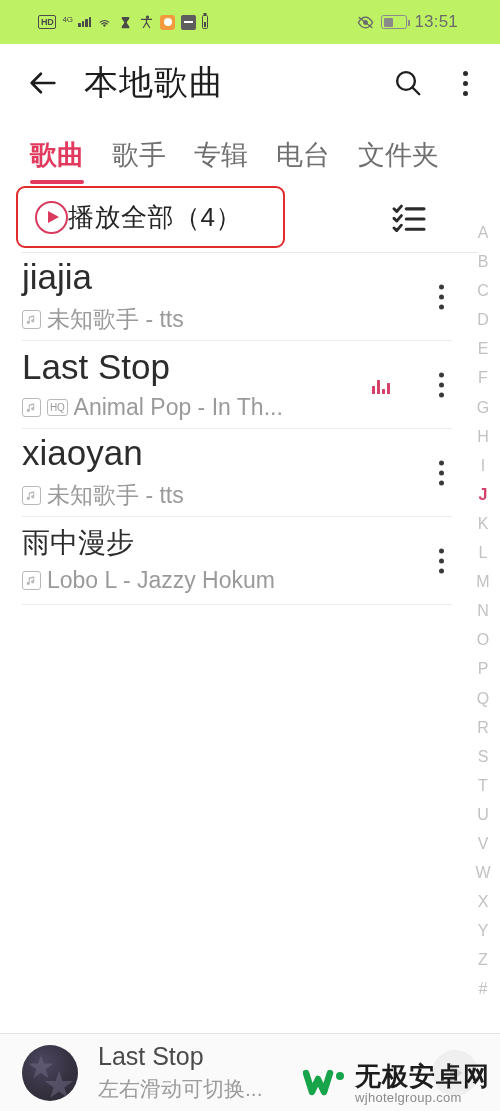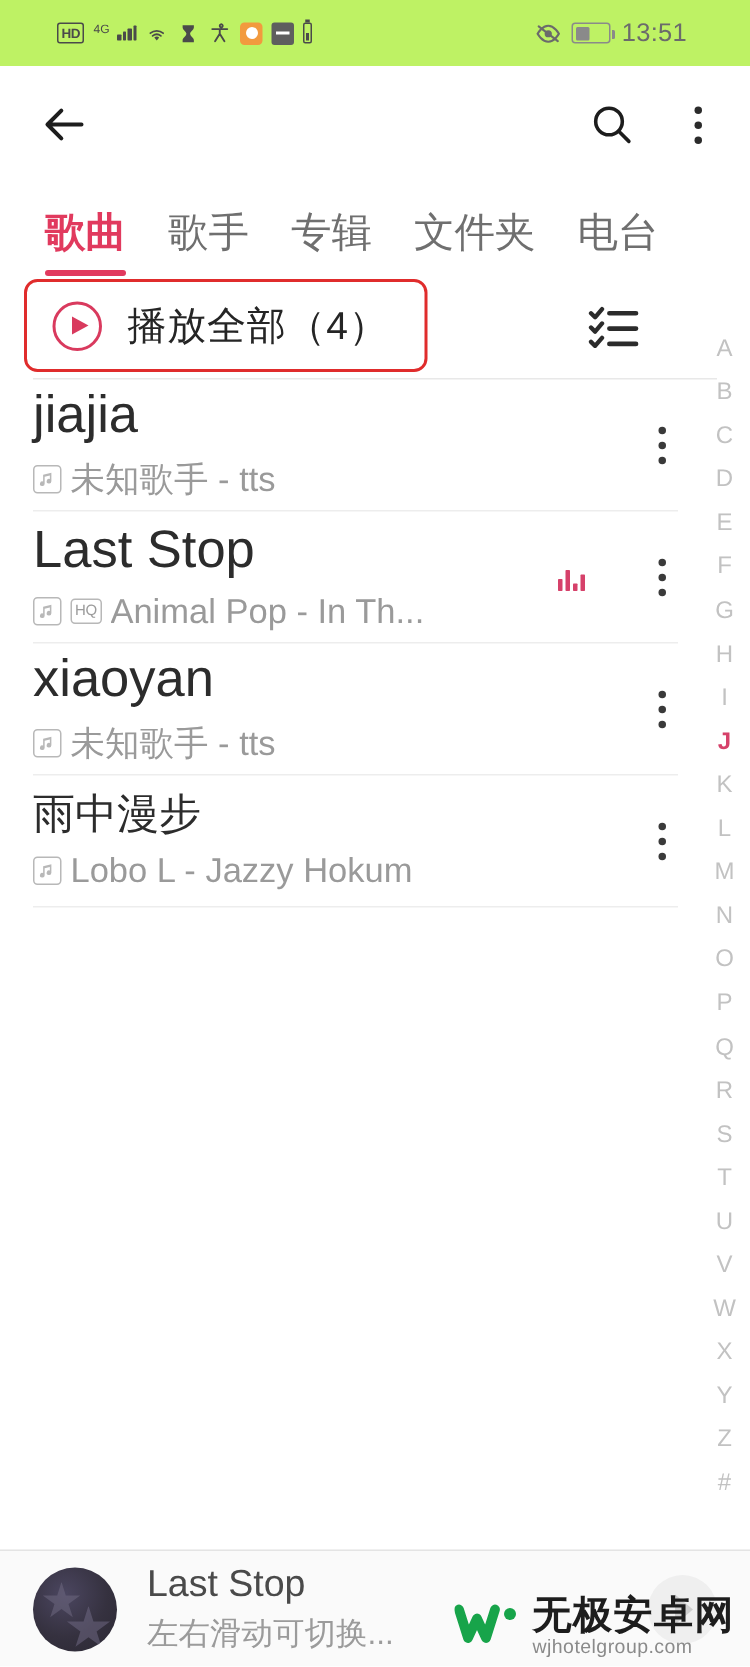--- a/index.html
+++ b/index.html
@@ -76,21 +76,21 @@
   }
   .play-circle {
     width:33px;height:33px;border:2.2px solid #d93a5e;border-radius:50%;
     display:flex;align-items:center;justify-content:center;flex:0 0 auto;
   }
   .play-tri {
     width:0;height:0;border-left:11px solid #d93a5e;
     border-top:6.5px solid transparent;border-bottom:6.5px solid transparent;
     margin-left:3px;
   }
-  .playall-label { font-size:26px; color:#252525; margin-left:17px; letter-spacing:.5px; }
+  .playall-label { font-size:26px; color:#252525; letter-spacing:.5px; }
   .multi-select { position:absolute; right:74px; top:18px; width:34px; height:30px; }
 
   
   .list-divider { height:1px; background:#e8e8e8; margin:0 22px 0 22px; }
 
   
   .songlist { padding:0; }
   .song {
     position:relative; height:88px; padding:0 22px;
     display:flex; flex-direction:column; justify-content:center;
@@ -222,39 +222,40 @@
           <span class="batt-fill"></span>
         </span>
       <span class="clock">13:51</span>
     </div>
   </div>
 
   <div class="header">
     <svg class="back-arrow" viewBox="0 0 24 24">
       <path d="M20 12H4M10.5 5.5L4 12l6.5 6.5" stroke="#1d1d1d" stroke-width="1.9" fill="none" stroke-linecap="round" stroke-linejoin="round"></path>
     </svg>
+    <div class="title">本地歌曲</div>
     <div class="hdr-actions">
       <svg class="search-ic" viewBox="0 0 24 24">
         <circle cx="10.4" cy="10.4" r="7.1" fill="none" stroke="#1d1d1d" stroke-width="1.9"></circle>
         <path d="M15.6 15.6L21 21" stroke="#1d1d1d" stroke-width="1.9" stroke-linecap="round"></path>
       </svg>
       <span class="dots-v">
           <i></i>
           <i></i>
           <i></i>
         </span>
     </div>
   </div>
 
   <div class="tabs">
     <div class="tab active">歌曲</div>
     <div class="tab">歌手</div>
     <div class="tab">专辑</div>
+    <div class="tab">电台</div>
     <div class="tab">文件夹</div>
-    <div class="tab">电台</div>
   </div>
 
   <div class="playall-wrap">
     <div class="playall-box">
       <span class="play-circle">
           <span class="play-tri"></span>
         </span>
       <span class="playall-label">播放全部（4）</span>
     </div>
     <svg class="multi-select" viewBox="0 0 24 22">

